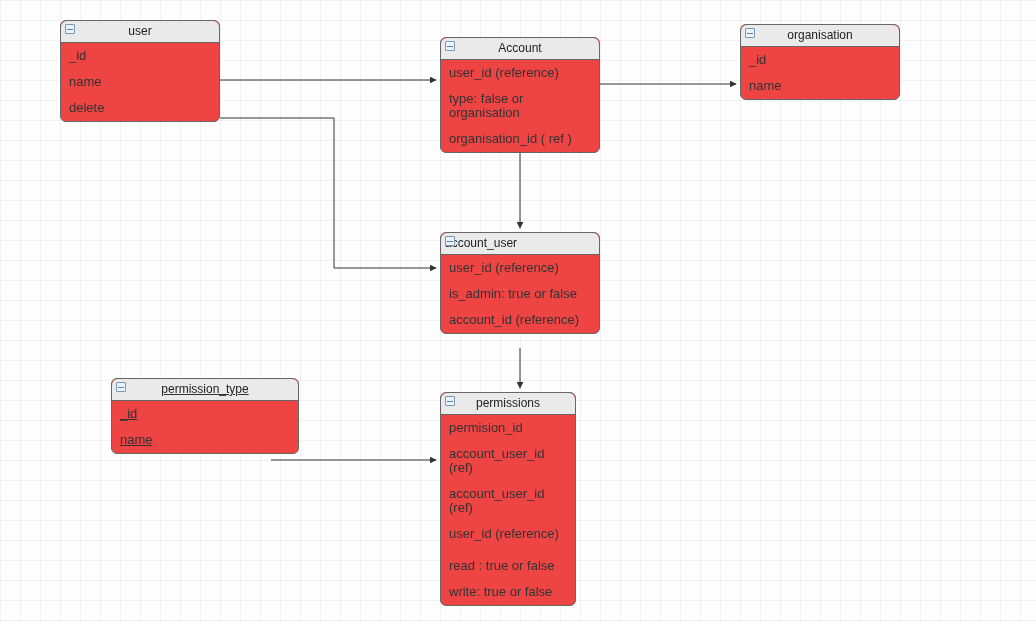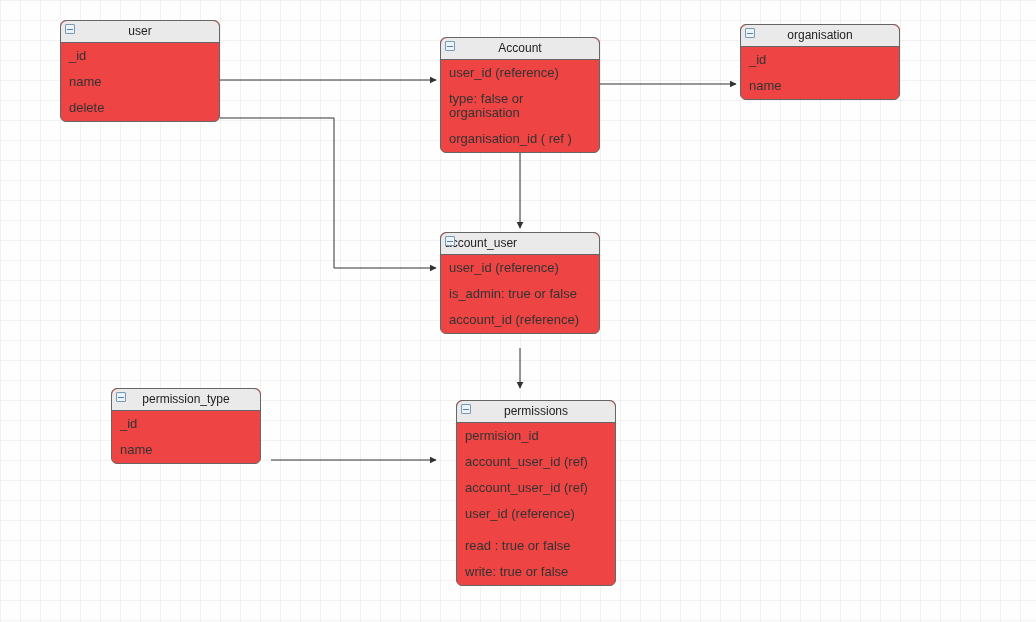--- a/index.html
+++ b/index.html
@@ -133,32 +133,32 @@
     <span class="collapse-icon"></span>
     <span>account_user</span>
   </div>
   <div class="entity-body">
     <div class="entity-row">user_id (reference)</div>
     <div class="entity-row">is_admin: true or false</div>
     <div class="entity-row">account_id (reference)</div>
   </div>
 </div>
 
-<div class="entity" style="left:111px; top:388px; width:150px;">
+<div class="entity" style="left:111px; top:378px; width:188px;text-decoration:underline;">
   <div class="entity-header">
     <span class="collapse-icon"></span>
     <span>permission_type</span>
   </div>
   <div class="entity-body">
     <div class="entity-row">_id</div>
     <div class="entity-row">name</div>
   </div>
 </div>
 
-<div class="entity" style="left:456px; top:392px; width:160px;margin-top:8px;">
+<div class="entity" style="left:440px; top:392px; width:136px;">
   <div class="entity-header">
     <span class="collapse-icon"></span>
     <span>permissions</span>
   </div>
   <div class="entity-body">
     <div class="entity-row">permision_id</div>
     <div class="entity-row">account_user_id (ref)</div>
     <div class="entity-row">account_user_id (ref)</div>
     <div class="entity-row">user_id (reference)</div>
     <div class="entity-row" style="padding:3px 8px;"></div>

